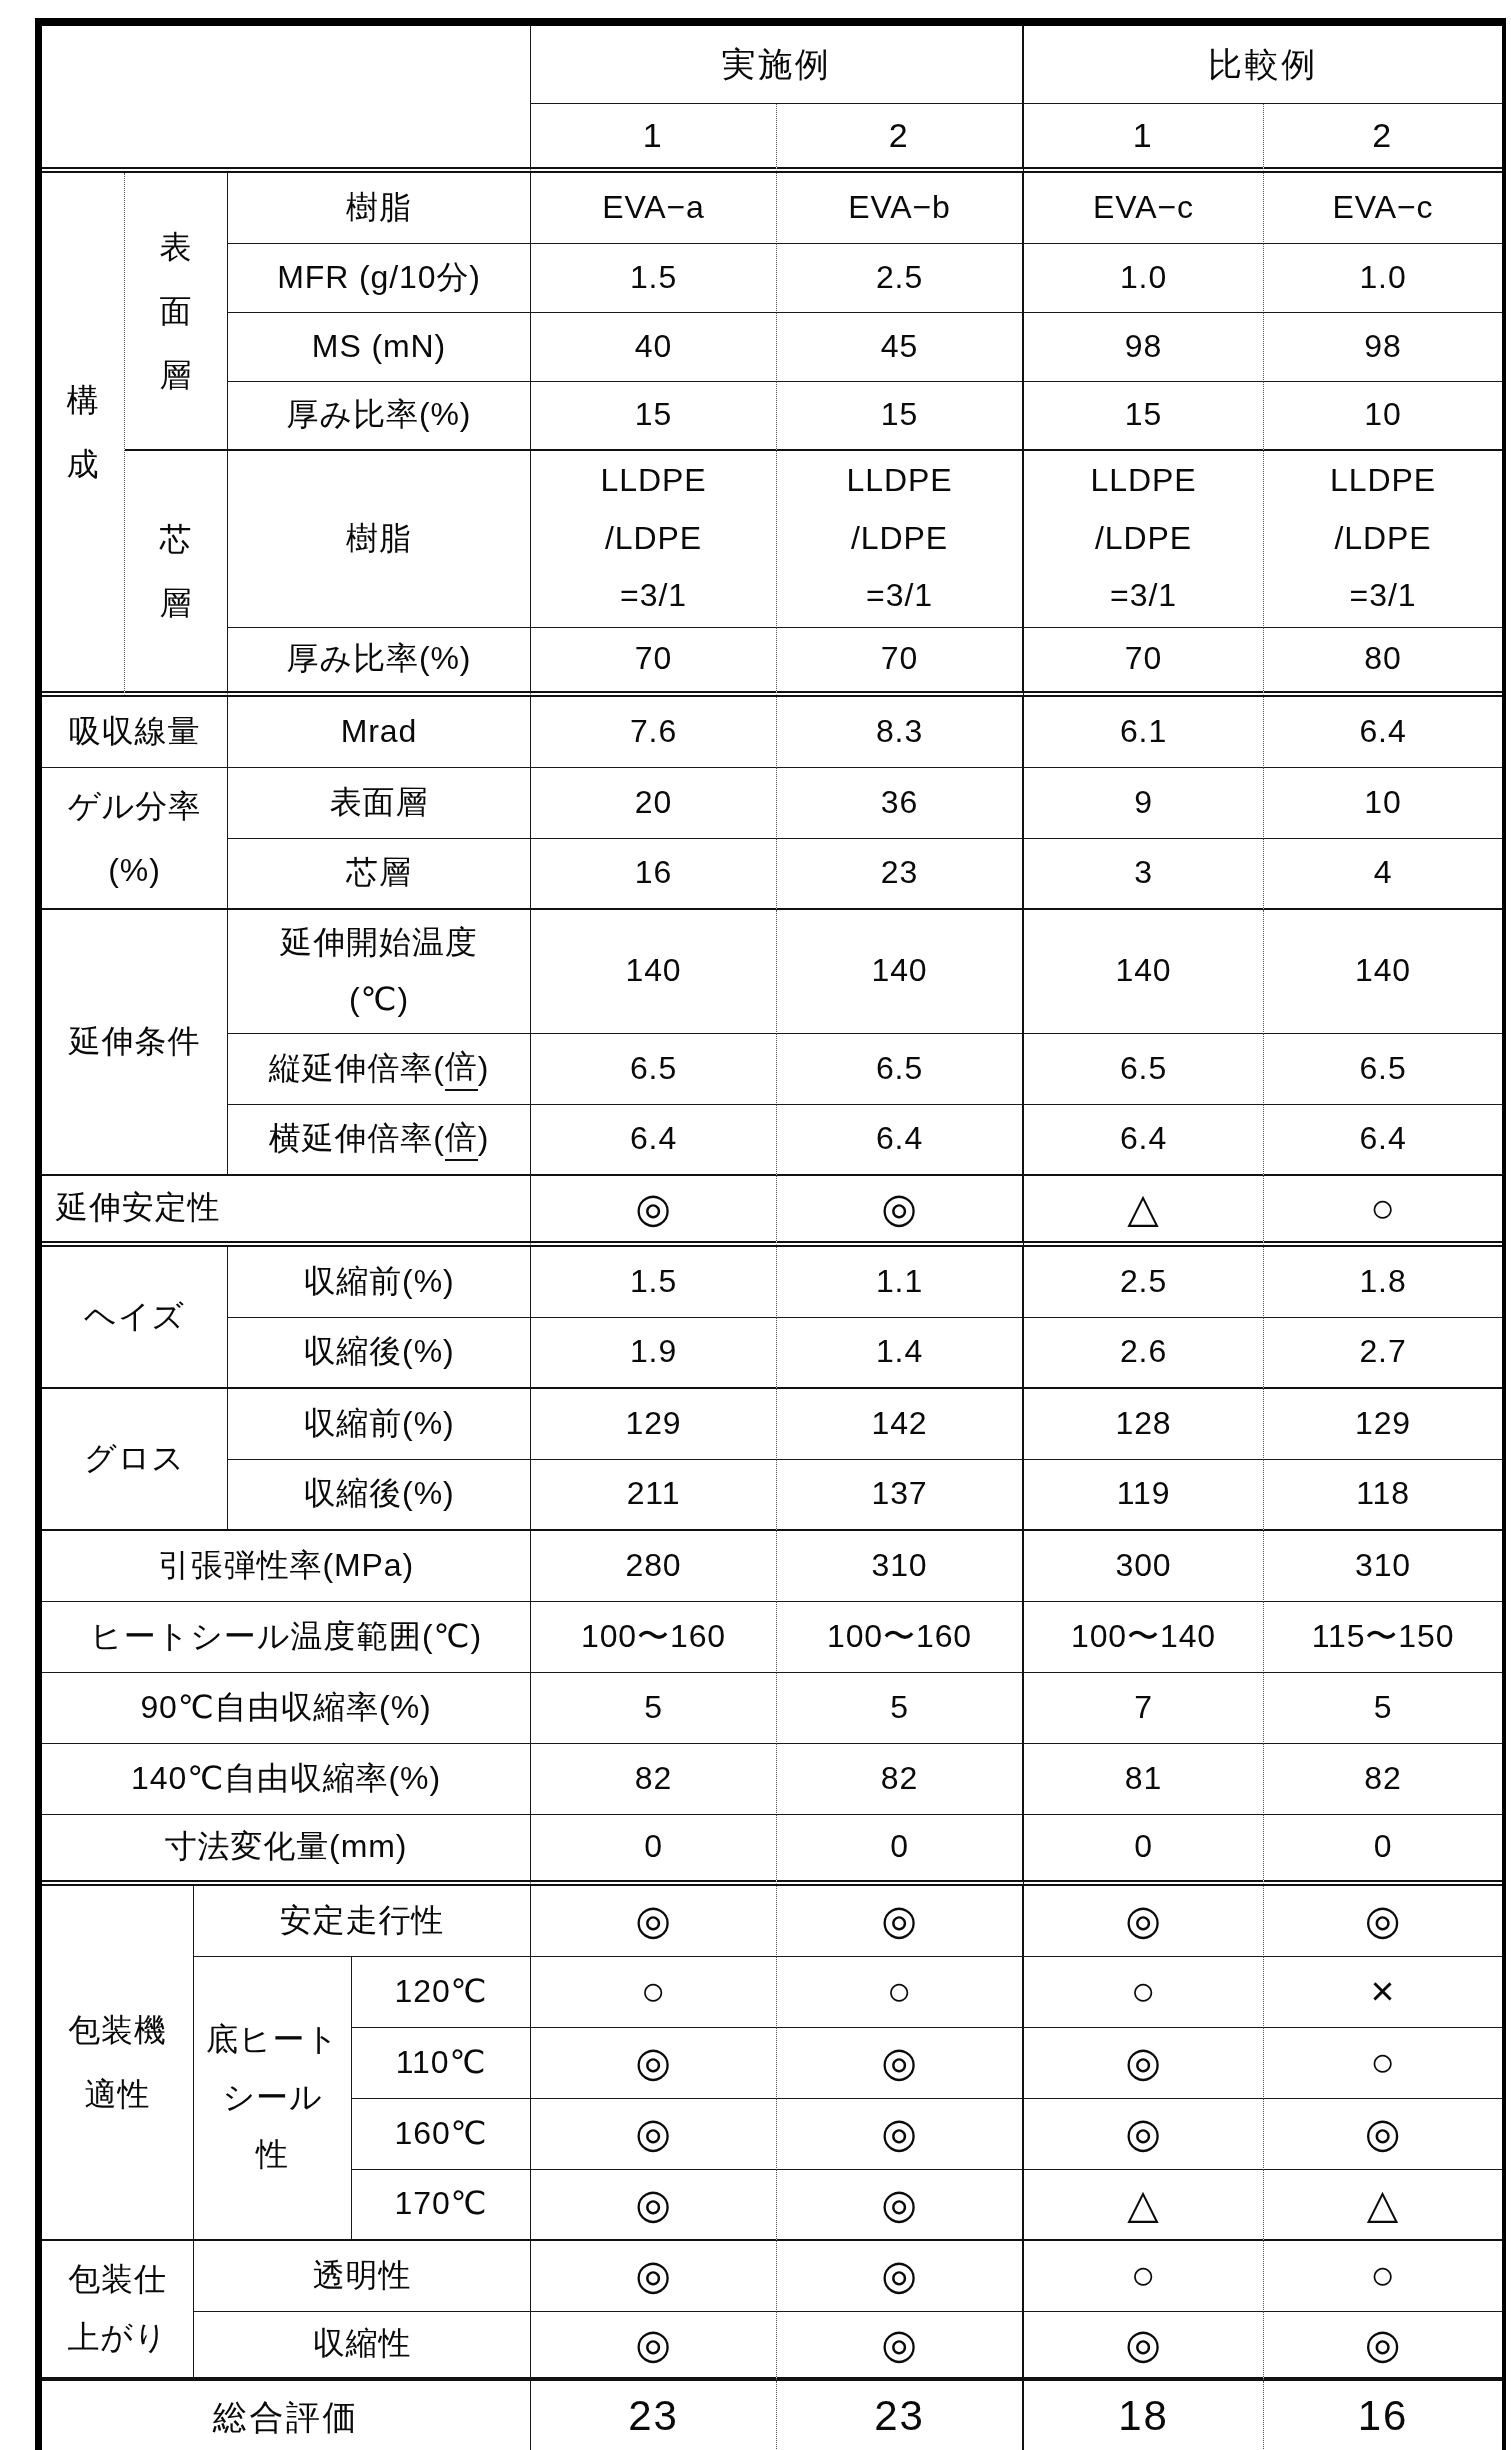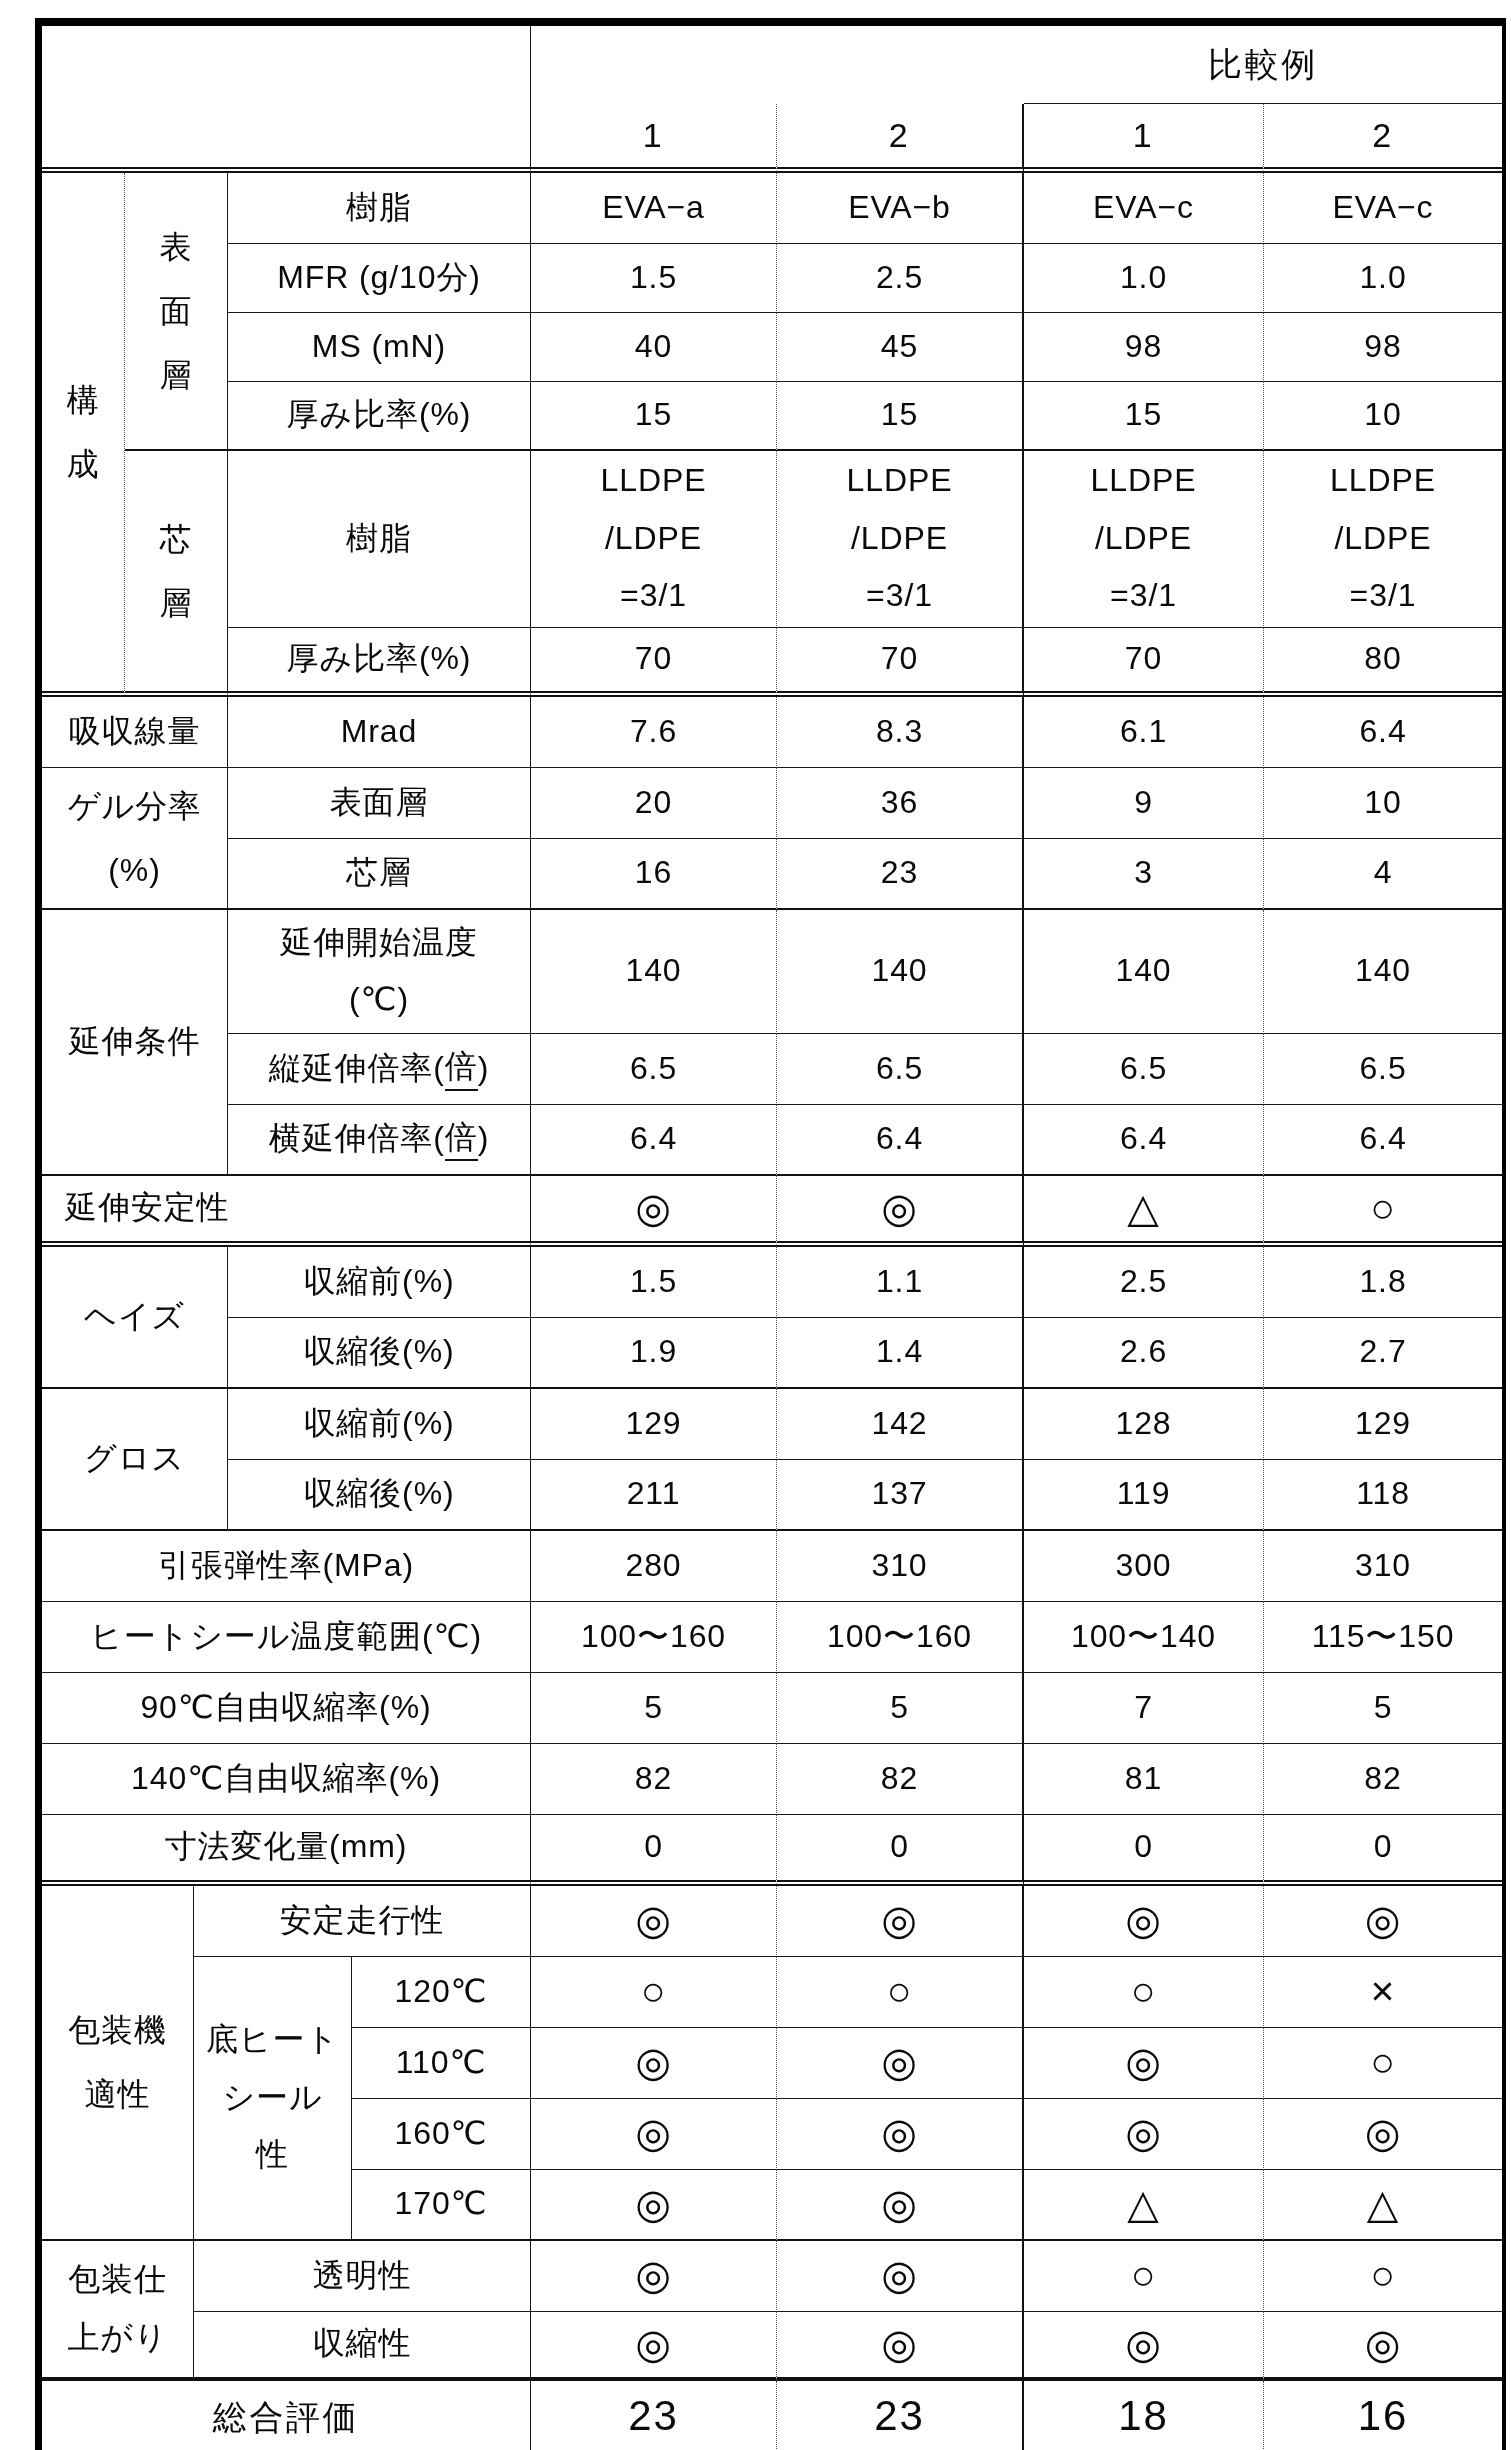--- a/index.html
+++ b/index.html
@@ -32,32 +32,33 @@
   .nr   { border-right: none; }
   .nb   { border-bottom: none; }
   .dotr { border-right: 1.8px dotted #555; }
   .sol3 { border-right: 2.6px solid #111; }
   .dbl  { border-bottom: 6.2px double #111; }
   .med  { border-bottom: 2.6px solid #111; }
   .thick{ border-bottom: 4.4px solid #111; }
   .pre  { white-space: pre-line; }
   .lh2  { line-height: 2.0; }
   .lh18 { line-height: 1.8; }
-  .left { justify-content: flex-start; padding-left: 23px; }
+  .left { justify-content: flex-start; padding-left: 14px; }
   .sym  { font-size: 41px; font-weight: 400; }
   .bigv { font-size: 42px; letter-spacing: 1.8px; }
   .u    { border-bottom: 2.6px solid #111; padding-bottom: 0.9px; }
 </style>
 </head>
 <body>
 
 <div class="page">
   <div class="tbl">
 
     <div class="c dbl" style="grid-area:1/1/3/6"></div>
+    <div class="c sol3 hdr" style="grid-area:1/6/2/8">実施例</div>
     <div class="c nr hdr" style="grid-area:1/8/2/10">比較例</div>
     <div class="c dotr dbl hdr" style="grid-area:2/6/3/7">1</div>
     <div class="c sol3 dbl hdr" style="grid-area:2/7/3/8">2</div>
     <div class="c dotr dbl hdr" style="grid-area:2/8/3/9">1</div>
     <div class="c nr dbl hdr" style="grid-area:2/9/3/10">2</div>
 
     <div class="c dotr dbl pre lh2" style="grid-area:3/1/9/2">構
 成</div>
     <div class="c med pre lh2" style="grid-area:3/2/7/4">表
 面

